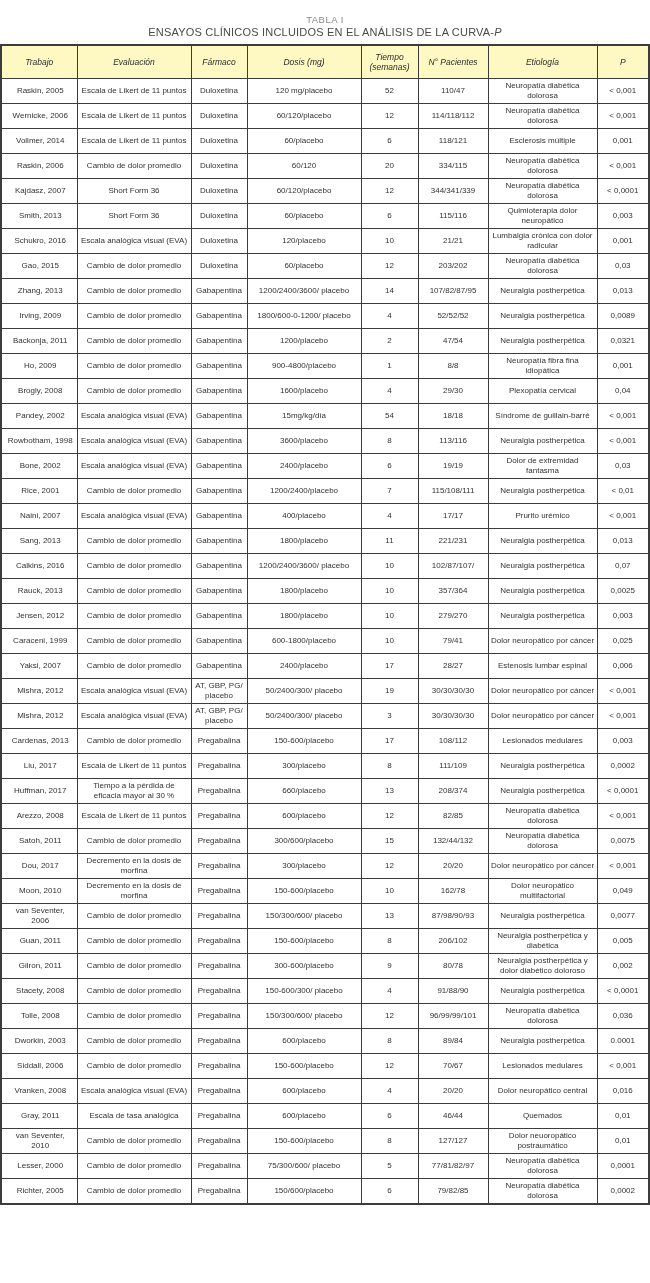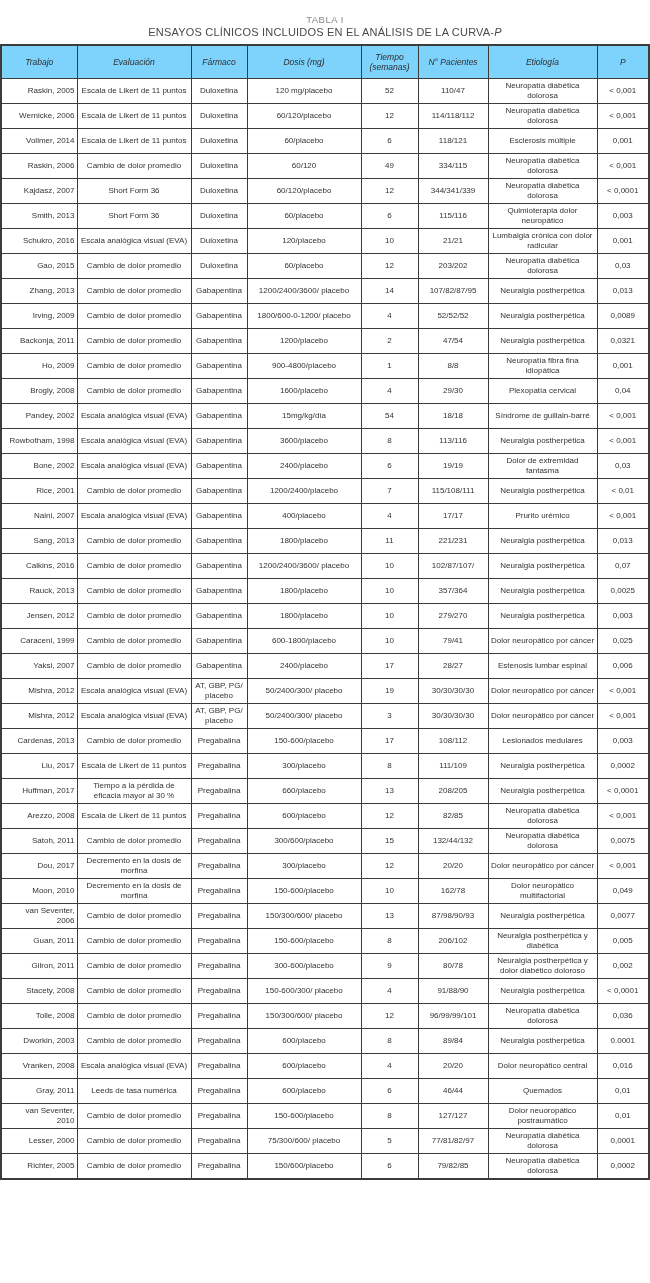--- a/index.html
+++ b/index.html
@@ -45,31 +45,31 @@
     font-size: 8px;
     line-height: 1.18;
     color: #333333;
     text-align: center;
     vertical-align: middle;
     padding: 2px 2px;
     overflow: hidden;
     word-wrap: break-word;
   }
   table.data-table th {
-    background: #7dd3fc;
+    background: #fef9c3;
     font-style: italic;
     font-weight: normal;
     font-size: 8.5px;
     color: #2e2e2e;
     height: 26px;
     padding: 3px 2px;
   }
   table.data-table td { height: 20px; }
   table.data-table td.col-trabajo {
-    text-align: right;
+    text-align: center;
     padding-left: 4px;
   }
   col.c-trabajo   { width: 76px; }
   col.c-eval      { width: 114px; }
   col.c-farmaco   { width: 56px; }
   col.c-dosis     { width: 114px; }
   col.c-tiempo    { width: 57px; }
   col.c-pacientes { width: 70px; }
   col.c-etiologia { width: 109px; }
   col.c-p         { width: 52px; }
@@ -136,21 +136,21 @@
       <td class="col-tiempo">6</td>
       <td class="col-pacientes">118/121</td>
       <td class="col-etiologia">Esclerosis múltiple</td>
       <td class="col-p">0,001</td>
     </tr>
         <tr>
       <td class="col-trabajo">Raskin, 2006</td>
       <td class="col-eval">Cambio de dolor promedio</td>
       <td class="col-farmaco">Duloxetina</td>
       <td class="col-dosis">60/120</td>
-      <td class="col-tiempo">49</td>
+      <td class="col-tiempo">20</td>
       <td class="col-pacientes">334/115</td>
       <td class="col-etiologia">Neuropatía diabética dolorosa</td>
       <td class="col-p">&lt; 0,001</td>
     </tr>
         <tr>
       <td class="col-trabajo">Kajdasz, 2007</td>
       <td class="col-eval">Short Form 36</td>
       <td class="col-farmaco">Duloxetina</td>
       <td class="col-dosis">60/120/placebo</td>
       <td class="col-tiempo">12</td>
@@ -387,21 +387,21 @@
       <td class="col-pacientes">111/109</td>
       <td class="col-etiologia">Neuralgia postherpética</td>
       <td class="col-p">0,0002</td>
     </tr>
         <tr>
       <td class="col-trabajo">Huffman, 2017</td>
       <td class="col-eval">Tiempo a la pérdida de eficacia mayor al 30 %</td>
       <td class="col-farmaco">Pregabalina</td>
       <td class="col-dosis">660/placebo</td>
       <td class="col-tiempo">13</td>
-      <td class="col-pacientes">208/205</td>
+      <td class="col-pacientes">208/374</td>
       <td class="col-etiologia">Neuralgia postherpética</td>
       <td class="col-p">&lt; 0,0001</td>
     </tr>
         <tr>
       <td class="col-trabajo">Arezzo, 2008</td>
       <td class="col-eval">Escala de Likert de 11 puntos</td>
       <td class="col-farmaco">Pregabalina</td>
       <td class="col-dosis">600/placebo</td>
       <td class="col-tiempo">12</td>
       <td class="col-pacientes">82/85</td>
@@ -492,32 +492,42 @@
       <td class="col-trabajo">Dworkin, 2003</td>
       <td class="col-eval">Cambio de dolor promedio</td>
       <td class="col-farmaco">Pregabalina</td>
       <td class="col-dosis">600/placebo</td>
       <td class="col-tiempo">8</td>
       <td class="col-pacientes">89/84</td>
       <td class="col-etiologia">Neuralgia postherpética</td>
       <td class="col-p">0.0001</td>
     </tr>
         <tr>
+      <td class="col-trabajo">Siddall, 2006</td>
+      <td class="col-eval">Cambio de dolor promedio</td>
+      <td class="col-farmaco">Pregabalina</td>
+      <td class="col-dosis">150-600/placebo</td>
+      <td class="col-tiempo">12</td>
+      <td class="col-pacientes">70/67</td>
+      <td class="col-etiologia">Lesionados medulares</td>
+      <td class="col-p">&lt; 0,001</td>
+    </tr>
+        <tr>
       <td class="col-trabajo">Vranken, 2008</td>
       <td class="col-eval">Escala analógica visual (EVA)</td>
       <td class="col-farmaco">Pregabalina</td>
       <td class="col-dosis">600/placebo</td>
       <td class="col-tiempo">4</td>
       <td class="col-pacientes">20/20</td>
       <td class="col-etiologia">Dolor neuropático central</td>
       <td class="col-p">0,016</td>
     </tr>
         <tr>
       <td class="col-trabajo">Gray, 2011</td>
-      <td class="col-eval">Leeds de tasa numérica</td>
+      <td class="col-eval">Escala de tasa analógica</td>
       <td class="col-farmaco">Pregabalina</td>
       <td class="col-dosis">600/placebo</td>
       <td class="col-tiempo">6</td>
       <td class="col-pacientes">46/44</td>
       <td class="col-etiologia">Quemados</td>
       <td class="col-p">0,01</td>
     </tr>
         <tr>
       <td class="col-trabajo">van Seventer, 2010</td>
       <td class="col-eval">Cambio de dolor promedio</td>

